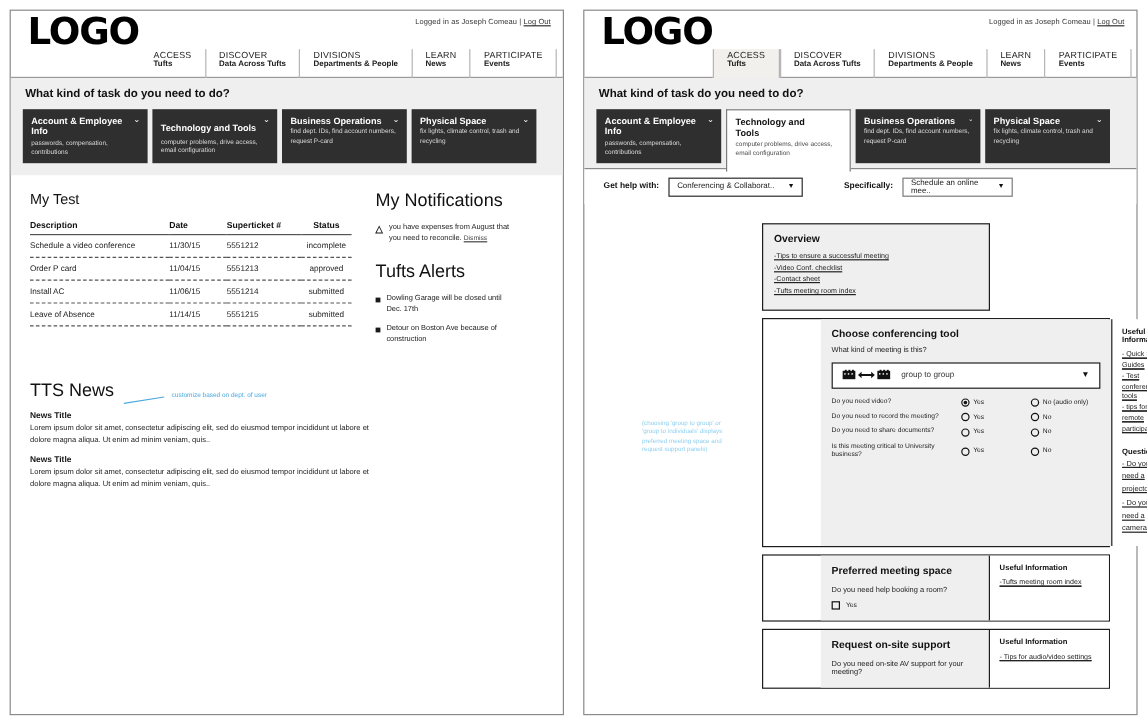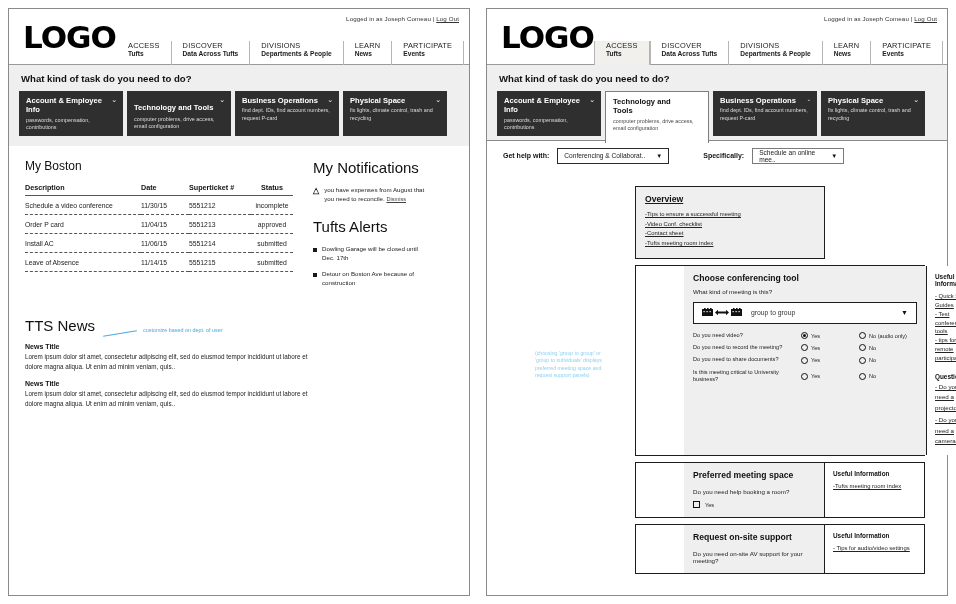--- a/index.html
+++ b/index.html
@@ -26,21 +26,21 @@
   .right-frame { position: absolute; left: 486px; top: 8px; width: 462px; height: 588px; }
 
   
   .hdr { position: relative; height: 56px; border-bottom: 1px solid #9a9a9a; box-sizing: border-box; }
   .login-line {
     position: absolute; right: 10px; top: 6px;
     font-size: 6.2px; color: #333; letter-spacing: .1px;
   }
   .login-line .logout { text-decoration: underline; color: #333; }
   .logo {
-    position: absolute; left: 14px; top: 13px;
+    position: absolute; left: 14px; top: 3px;
     font-size: 31px; font-weight: bold; letter-spacing: -1px;
     font-family: "DejaVu Sans", sans-serif;
     color: #000; line-height: 1;
   }
   .nav { position: absolute; left: 108px; top: 32px; display: flex; height: 24px; }
   .nav-item {
     padding: 0 11px 0 11px;
     border-left: 1px solid #b5b5b5;
     line-height: 1.25;
   }
@@ -139,21 +139,21 @@
 
   
   .rcontent { padding: 16px 20px 0 20px; position: relative; height: 440px; box-sizing: border-box; }
   .page-title {
     font-size: 15px; line-height: 1.28; color: #111;
     margin: 0 0 14px 128px; font-weight: normal;
   }
   .pgroup { margin-left: 128px; width: 290px; }
   .overview {
     background: #efefef; border: 1px solid #1d1d1d;
-    width: 190px; padding: 7px 9px 9px 9px; box-sizing: border-box; text-decoration: underline;
+    width: 190px; padding: 7px 9px 9px 9px; box-sizing: border-box;
   }
   .box-h { font-size: 8.6px; font-weight: bold; color: #111; }
   .ov-links { margin-top: 6px; }
   .ov-link { font-size: 5.9px; color: #222; text-decoration: underline; display: block; line-height: 1.65; }
 
   .split { display: flex; margin-top: 6px; border: 1px solid #1d1d1d; box-sizing: border-box; }
   .split .left-pane { flex: 1; background: #efefef; padding: 7px 9px 9px 9px; box-sizing: border-box; margin-left: 48px; }
   .split .right-pane { width: 100px; border-left: 1px solid #1d1d1d; background: #fff; padding: 7px 8px 8px 8px; box-sizing: border-box; }
 
   .sub-q { font-size: 6.2px; color: #222; margin-top: 5px; }
@@ -253,21 +253,21 @@
           <span class="chev">⌄</span>
           <div class="card-title">Physical Space</div>
           <div class="card-sub">fix lights, climate control, trash and recycling</div>
         </div>
       </div>
     </div>
 
     <div class="lcontent">
       <div class="lcols">
         <div class="lcol-main">
-          <div class="sec-h">My Boston</div>
+          <div class="sec-h">My Test</div>
           <table class="tasks">
             <thead>
               <tr>
                 <th class="c-desc">Description</th>
                 <th class="c-date">Date</th>
                 <th class="c-tick">Superticket #</th>
                 <th class="c-stat">Status</th>
               </tr>
             </thead>
             <tbody>

